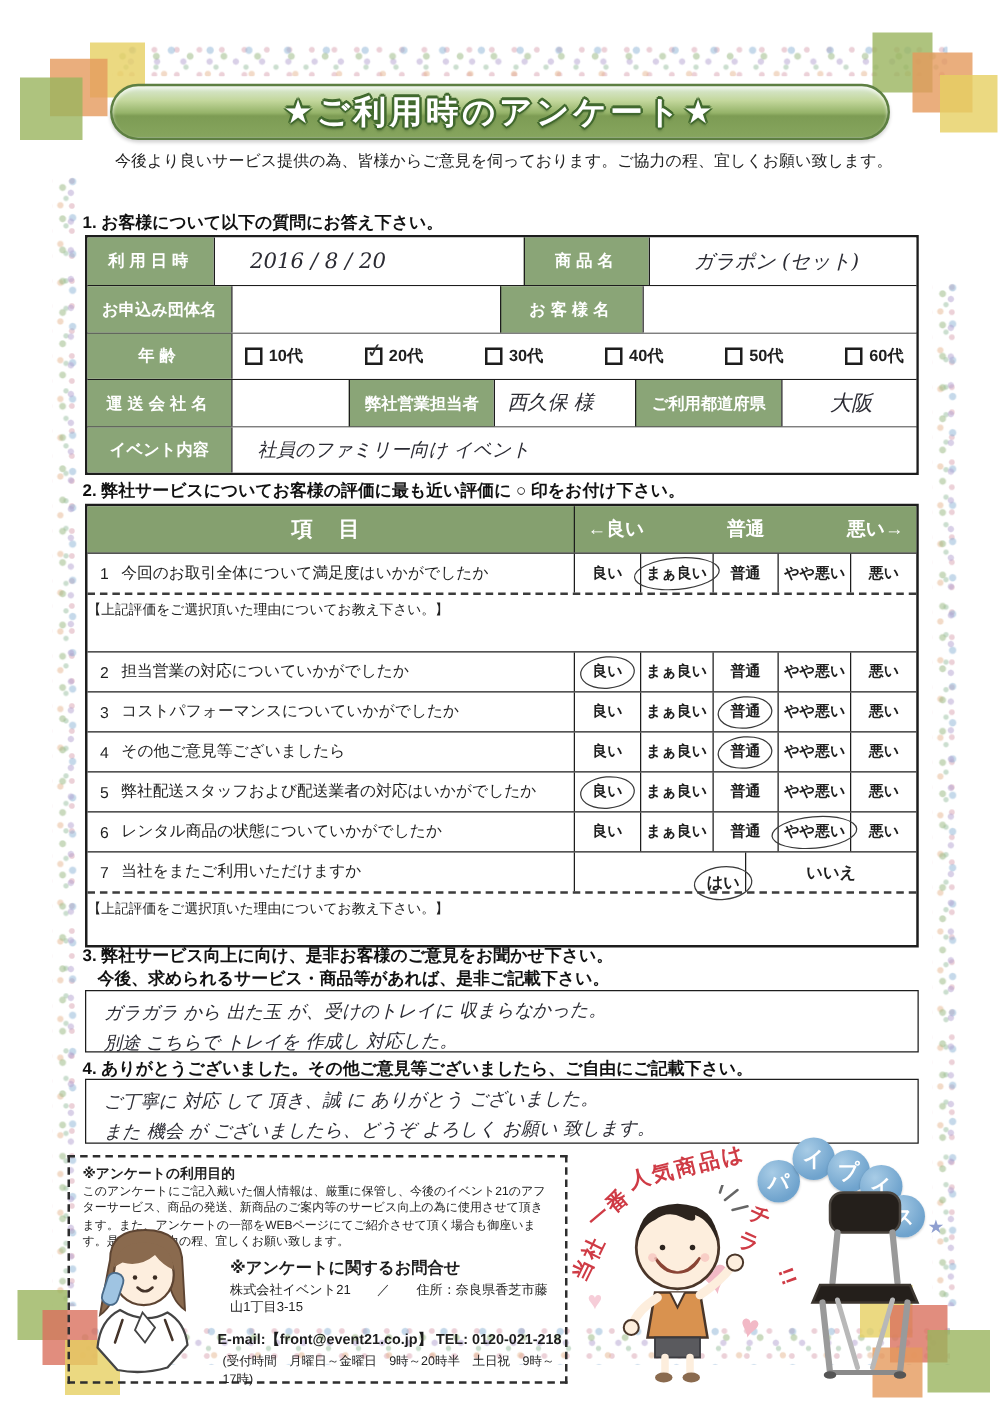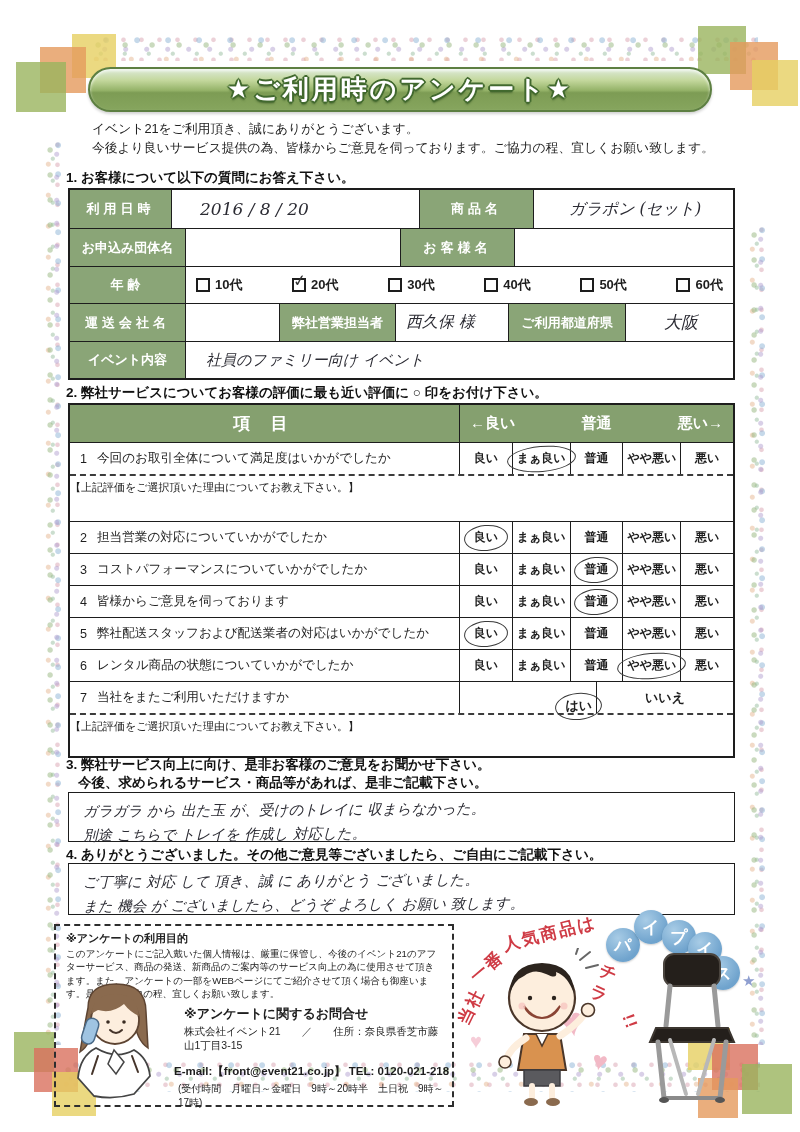--- a/index.html
+++ b/index.html
@@ -117,33 +117,32 @@
   <div class="deco-square sq-yellow" style="left:688px;top:1028px;width:42px;height:42px;"></div>
   <div class="deco-square sq-red" style="left:712px;top:1044px;width:46px;height:46px;"></div>
   <div class="deco-square sq-orange" style="left:698px;top:1078px;width:40px;height:40px;"></div>
   <div class="deco-square sq-green" style="left:742px;top:1064px;width:50px;height:50px;"></div>
 
   <div class="banner">
     <span class="banner-title">★ご利用時のアンケート★</span>
   </div>
 
   <div class="intro">
-    <div>イベント21をご利用頂き、誠にありがとうございます。</div>
     <div>今後より良いサービス提供の為、皆様からご意見を伺っております。ご協力の程、宜しくお願い致します。</div>
   </div>
 
   <div class="sec-head" style="left:66px; top:169px;">1. お客様について以下の質問にお答え下さい。</div>
 
   <div class="t1">
     <div class="t1row" style="height:38px;">
       <div class="t1c t1label sp" style="width:101px;">利用日時</div>
       <div class="t1c t1val" style="width:248px;">
           <span class="hand" style="font-size:17px; padding-left:28px;">2016 / 8 / 20</span>
         </div>
-      <div class="t1c t1label sp" style="width:114px;text-align:right;">商品名</div>
+      <div class="t1c t1label sp" style="width:100px;text-align:right;">商品名</div>
       <div class="t1c t1val" style="flex:1;">
           <span class="hand" style="font-size:16px; padding-left:35px;">ガラポン (セット)</span>
         </div>
     </div>
     <div class="t1row" style="height:38px;">
       <div class="t1c t1label" style="width:115px;">お申込み団体名</div>
       <div class="t1c t1val" style="width:215px;">
           <span class="hand"></span>
         </div>
       <div class="t1c t1label sp" style="width:114px;">お客様名</div>
@@ -287,21 +286,21 @@
           </div>
         <div class="rcell">
             <span class="rt">悪い</span>
           </div>
       </div>
     </div>
 
     <div class="t2row">
       <div class="t2q">
           <span class="qno">4</span>
-          <span>皆様からご意見を伺っております</span>
+          <span>その他ご意見等ございましたら</span>
         </div>
       <div class="rwrap">
         <div class="rcell">
             <span class="rt">良い</span>
           </div>
         <div class="rcell">
             <span class="rt">まぁ良い</span>
           </div>
         <div class="rcell">
             <span class="rt circled">普通</span>

